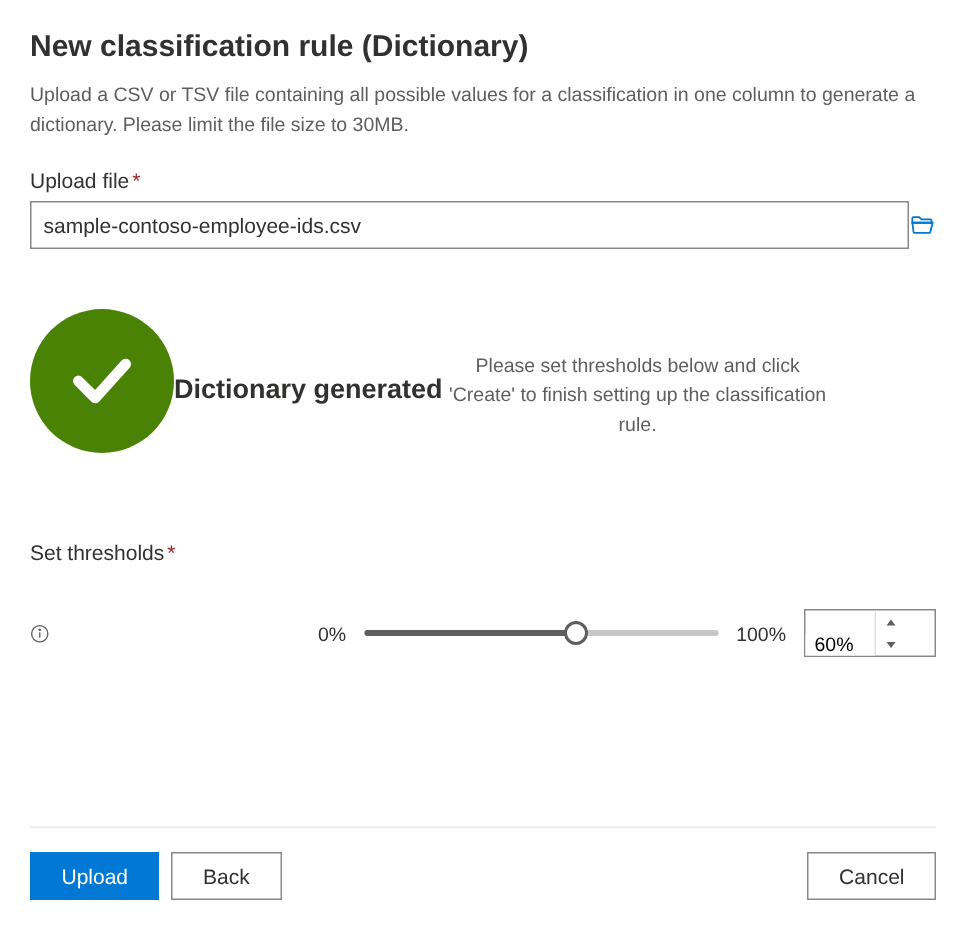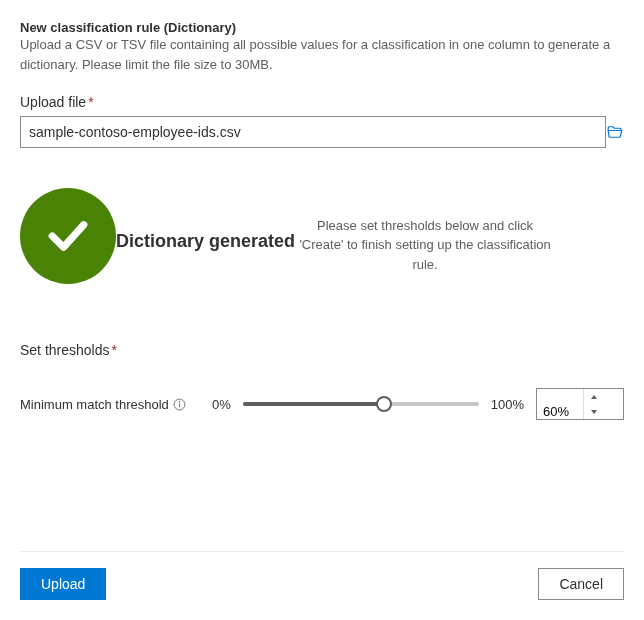--- a/index.html
+++ b/index.html
@@ -8,23 +8,24 @@
       font-size: 14px;
       color: #323130;
       background: #fff;
       width: 644px;
       height: 620px;
       padding: 20px;
       display: flex;
       flex-direction: column;
     }
     .page-title {
-      font-size: 13px;
+      font-size: 20px;
       font-weight: 600;
       color: #323130;
+      margin-bottom: 10px;
     }
     .page-desc {
       font-size: 13px;
       color: #605e5c;
       line-height: 1.5;
       margin-bottom: 20px;
     }
     .field-label {
       font-size: 14px;
       color: #323130;
@@ -229,21 +230,20 @@
   <div class="status-title">Dictionary generated</div>
   <div class="status-desc">Please set thresholds below and click 'Create' to finish setting up the classification rule.</div>
 </div>
 
 <div class="section-heading">
   <span>Set thresholds</span><span class="required">*</span>
 </div>
 
 <div class="slider-row">
   <div class="slider-label">
-    <span>Minimum match threshold</span>
     <span class="info-icon">
       <svg width="13" height="13" viewBox="0 0 24 24" fill="none" stroke="currentColor" stroke-width="1.6">
         <circle cx="12" cy="12" r="10"></circle>
         <line x1="12" y1="10" x2="12" y2="17"></line>
         <circle cx="12" cy="7" r="0.8" fill="currentColor"></circle>
       </svg>
     </span>
   </div>
   <span class="slider-min">0%</span>
   <div class="slider-track">
@@ -264,15 +264,16 @@
         <svg width="8" height="6" viewBox="0 0 8 6">
             <path d="M4 5 L1 1 L7 1 Z" fill="currentColor"></path>
           </svg>
       </div>
     </div>
   </div>
 </div>
 
 <div class="footer">
   <button class="btn btn-primary">Upload</button>
+  <button class="btn">Back</button>
   <div class="footer-spacer"></div>
   <button class="btn">Cancel</button>
 </div>
 
 </body></html>

